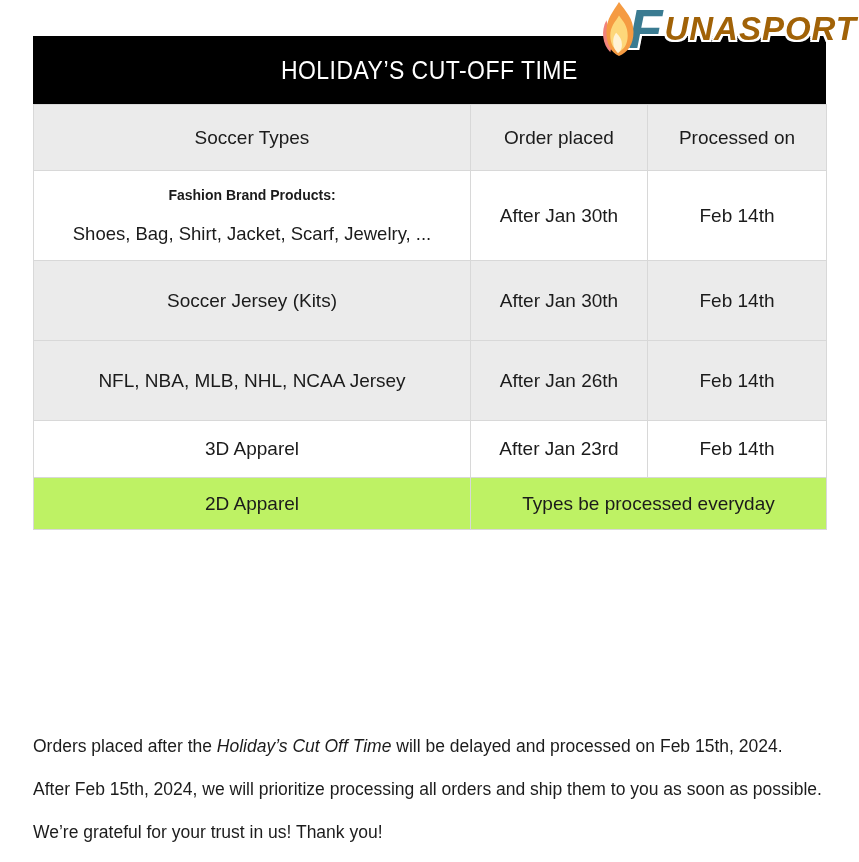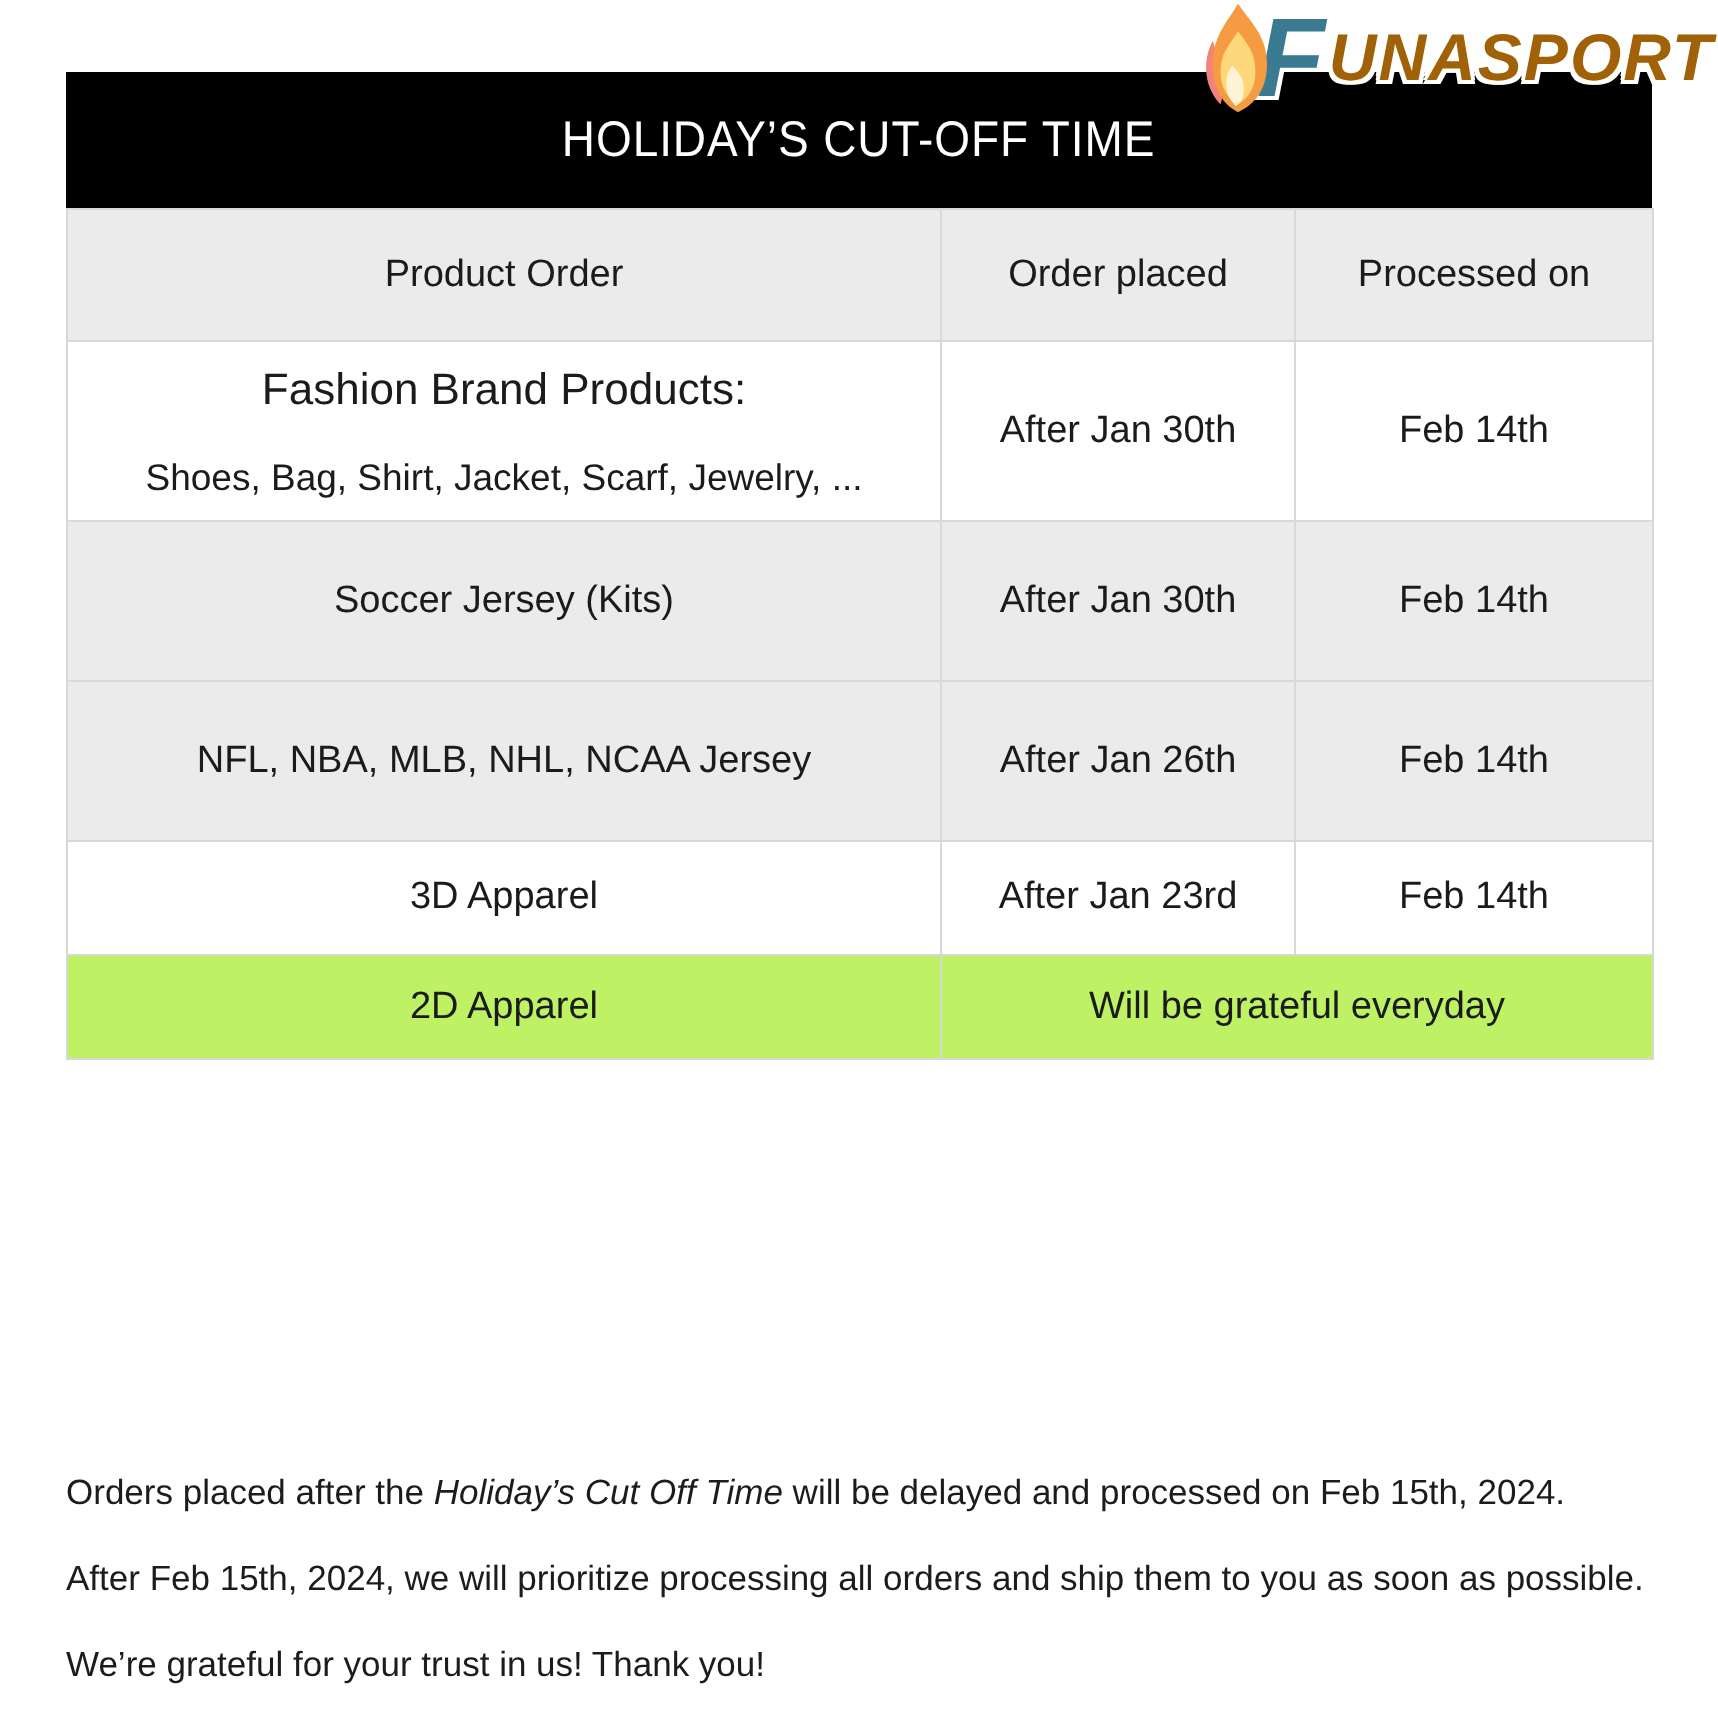--- a/index.html
+++ b/index.html
@@ -42,21 +42,21 @@
     font-size: 19px; font-weight: normal; padding: 4px 8px;
   }
   tr.hdr    { height: 66px; background: #ebebeb; }
   tr.hdr th { font-size: 19px; font-weight: 500; }
   tr.r1 { height: 90px; background: #ffffff; }
   tr.r2 { height: 80px; background: #ebebeb; }
   tr.r3 { height: 80px; background: #ffffff; }
   tr.r4 { height: 80px; background: #ebebeb; margin-left: 15px; }
   tr.r5 { height: 57px; background: #ffffff; margin-top: 16px; }
   tr.r6 { height: 52px; background: #bef264; }
-  .product-title { font-weight: normal; font-size: 22px; }
+  .product-title { font-weight: bold; font-size: 14px; }
   .product-sub   { font-weight: normal; font-size: 18.5px; margin-top: 20px; }
 
   
   .footer { position: absolute; left: 33px; top: 736px; right: 0; font-size: 17.5px; color: #1c1c1c; }
   .footer p { margin: 0 0 23px 0; line-height: 20px; white-space: nowrap; }
   .footer .italic { font-style: italic; }
 </style>
 </head>
 <body>
 
@@ -78,21 +78,21 @@
       <span class="title-text">HOLIDAY’S CUT-OFF TIME</span>
     </div>
     <table class="cutoff">
       <colgroup>
           <col class="c1">
           <col class="c2">
           <col class="c3">
         </colgroup>
       <tbody>
           <tr class="hdr">
-        <th>Product Order</th>
+        <th>Soccer Types</th>
         <th>Order placed</th>
         <th>Processed on</th>
       </tr>
       <tr class="r1">
         <td>
           <div class="product-title">Fashion Brand Products:</div>
           <div class="product-sub">Shoes, Bag, Shirt, Jacket, Scarf, Jewelry, ...</div>
         </td>
         <td>After Jan 30th</td>
         <td>Feb 14th</td>
@@ -107,21 +107,21 @@
         <td>After Jan 26th</td>
         <td>Feb 14th</td>
       </tr>
       <tr class="r5">
         <td class="product-title">3D Apparel</td>
         <td>After Jan 23rd</td>
         <td>Feb 14th</td>
       </tr>
       <tr class="r6">
         <td class="product-title">2D Apparel</td>
-        <td colspan="2">Will be grateful everyday</td>
+        <td colspan="2">Types be processed everyday</td>
       </tr>
     </tbody>
       </table>
   </div>
 
   <div class="footer">
     <p><span>Orders placed after the </span><span class="italic">Holiday’s Cut Off Time</span><span> will be delayed and processed on Feb 15th, 2024.</span></p>
     <p>After Feb 15th, 2024, we will prioritize processing all orders and ship them to you as soon as possible.</p>
     <p>We’re grateful for your trust in us! Thank you!</p>
   </div>

